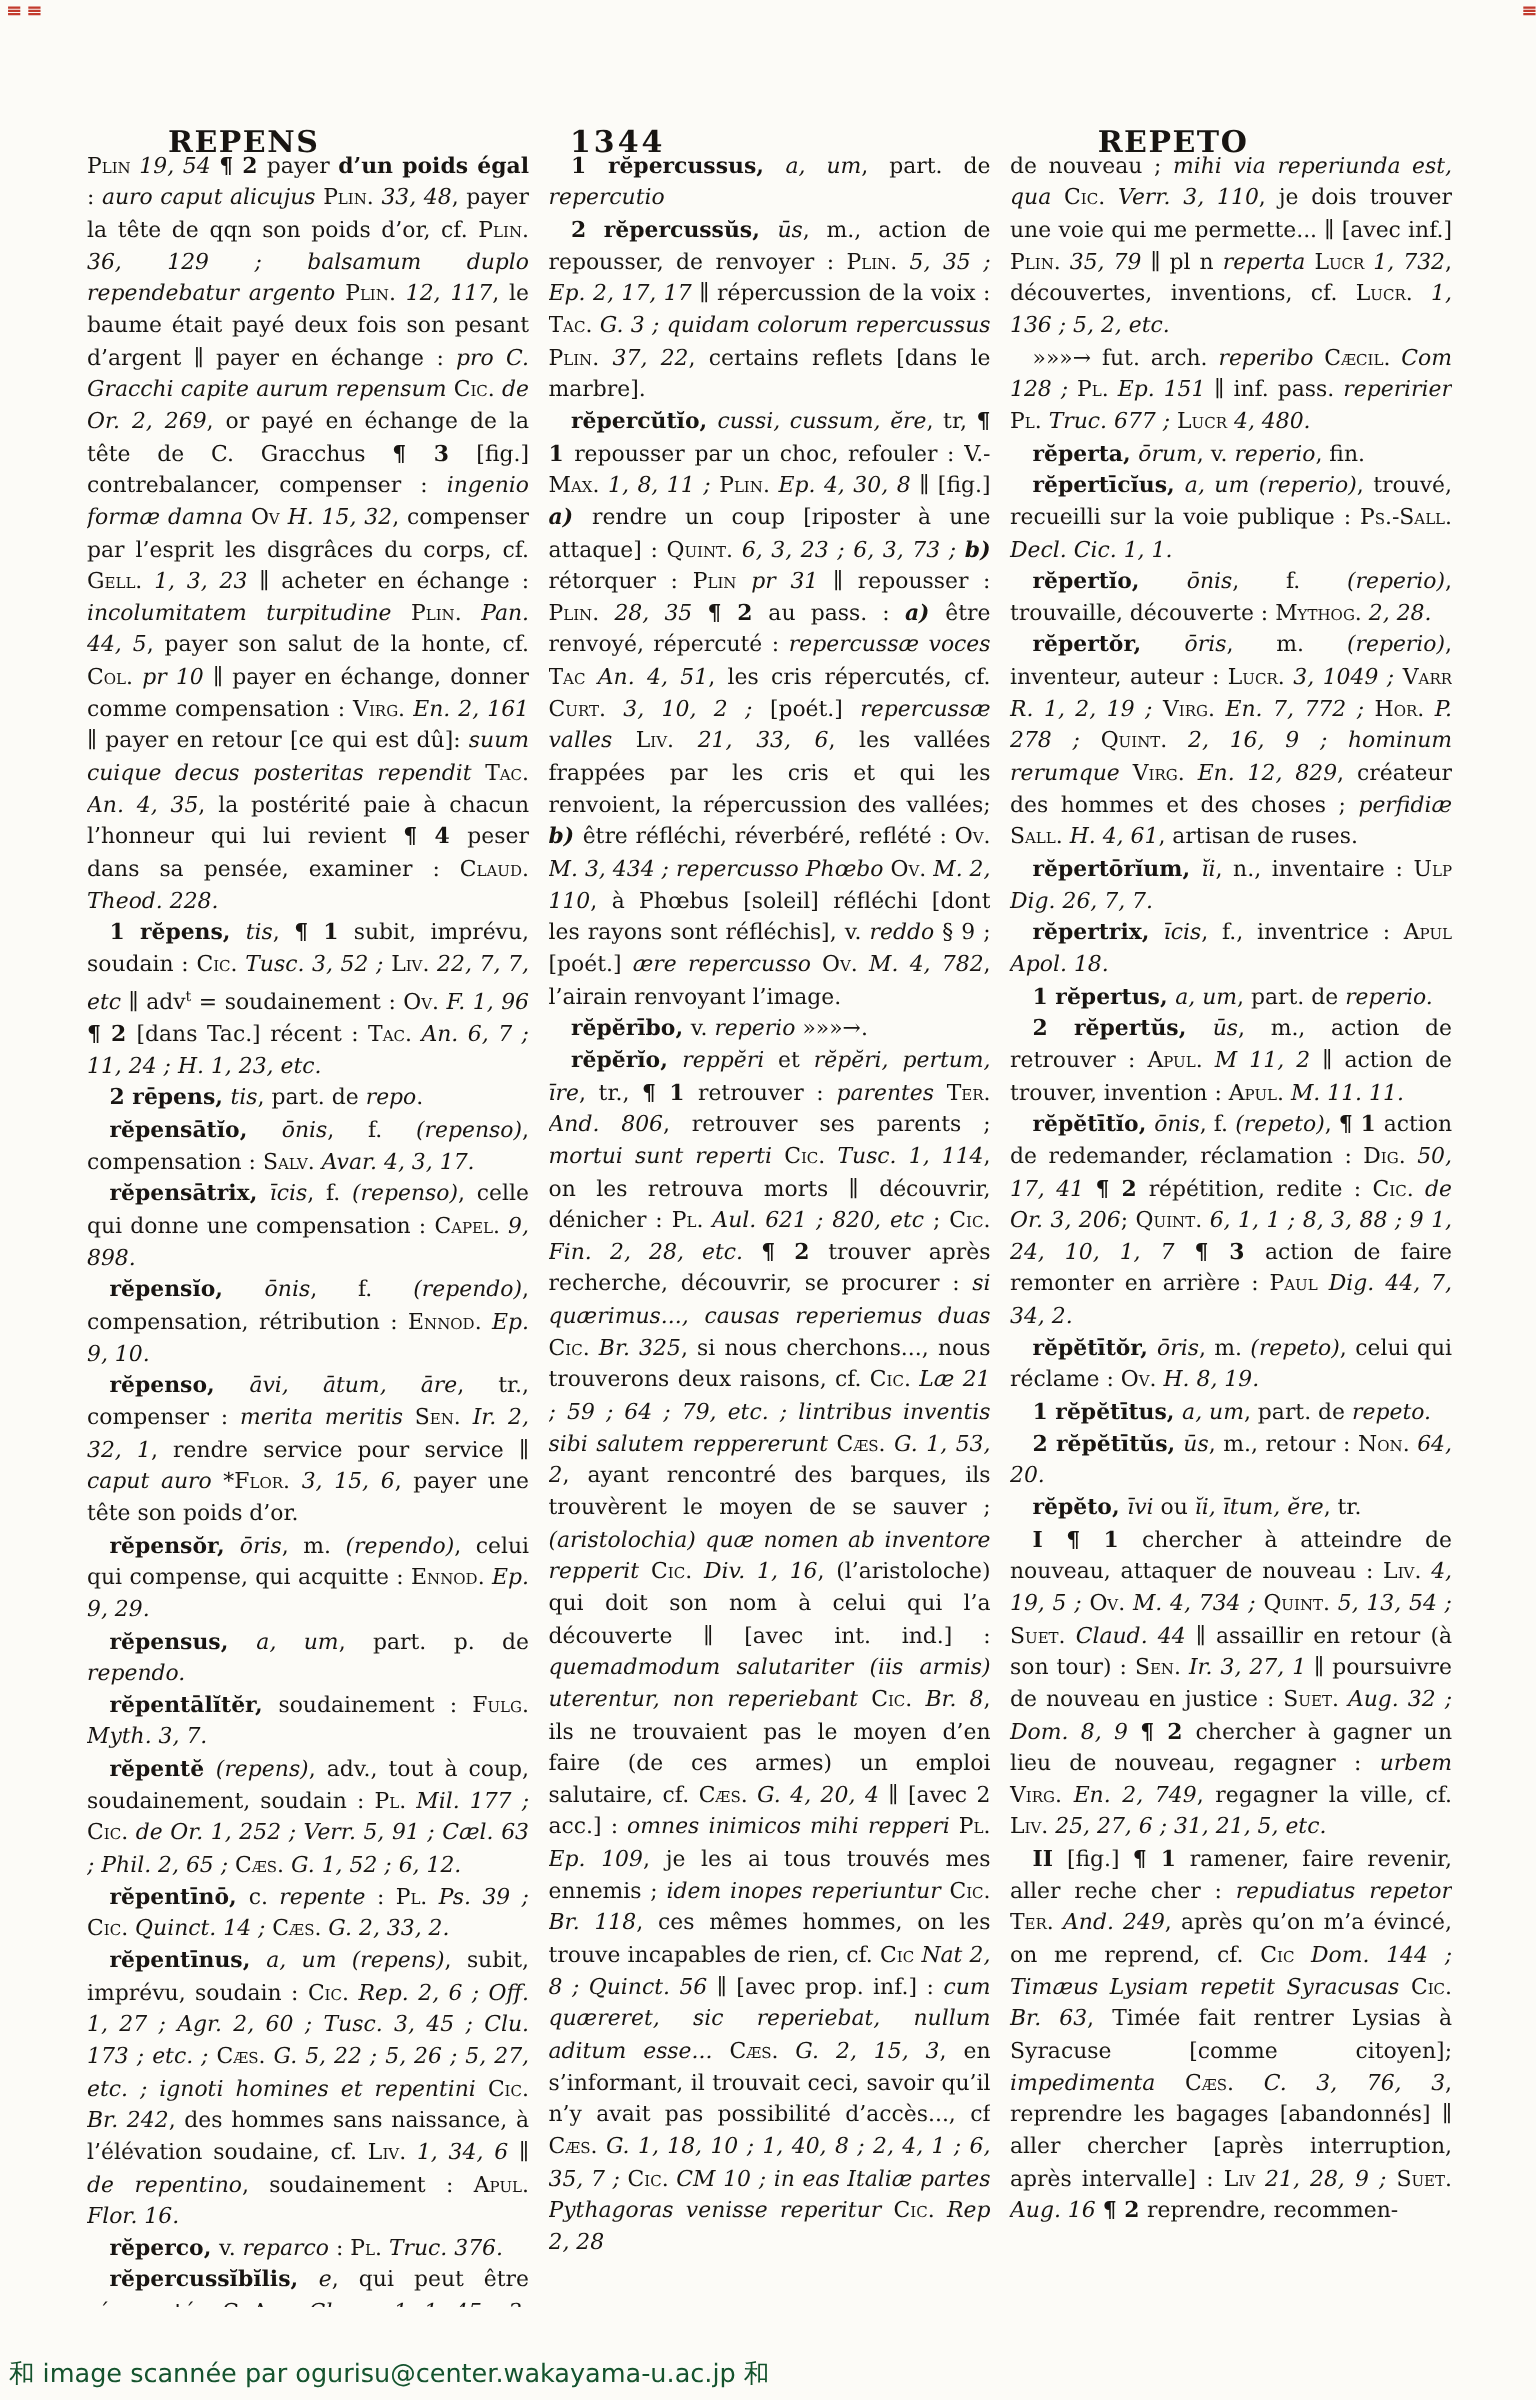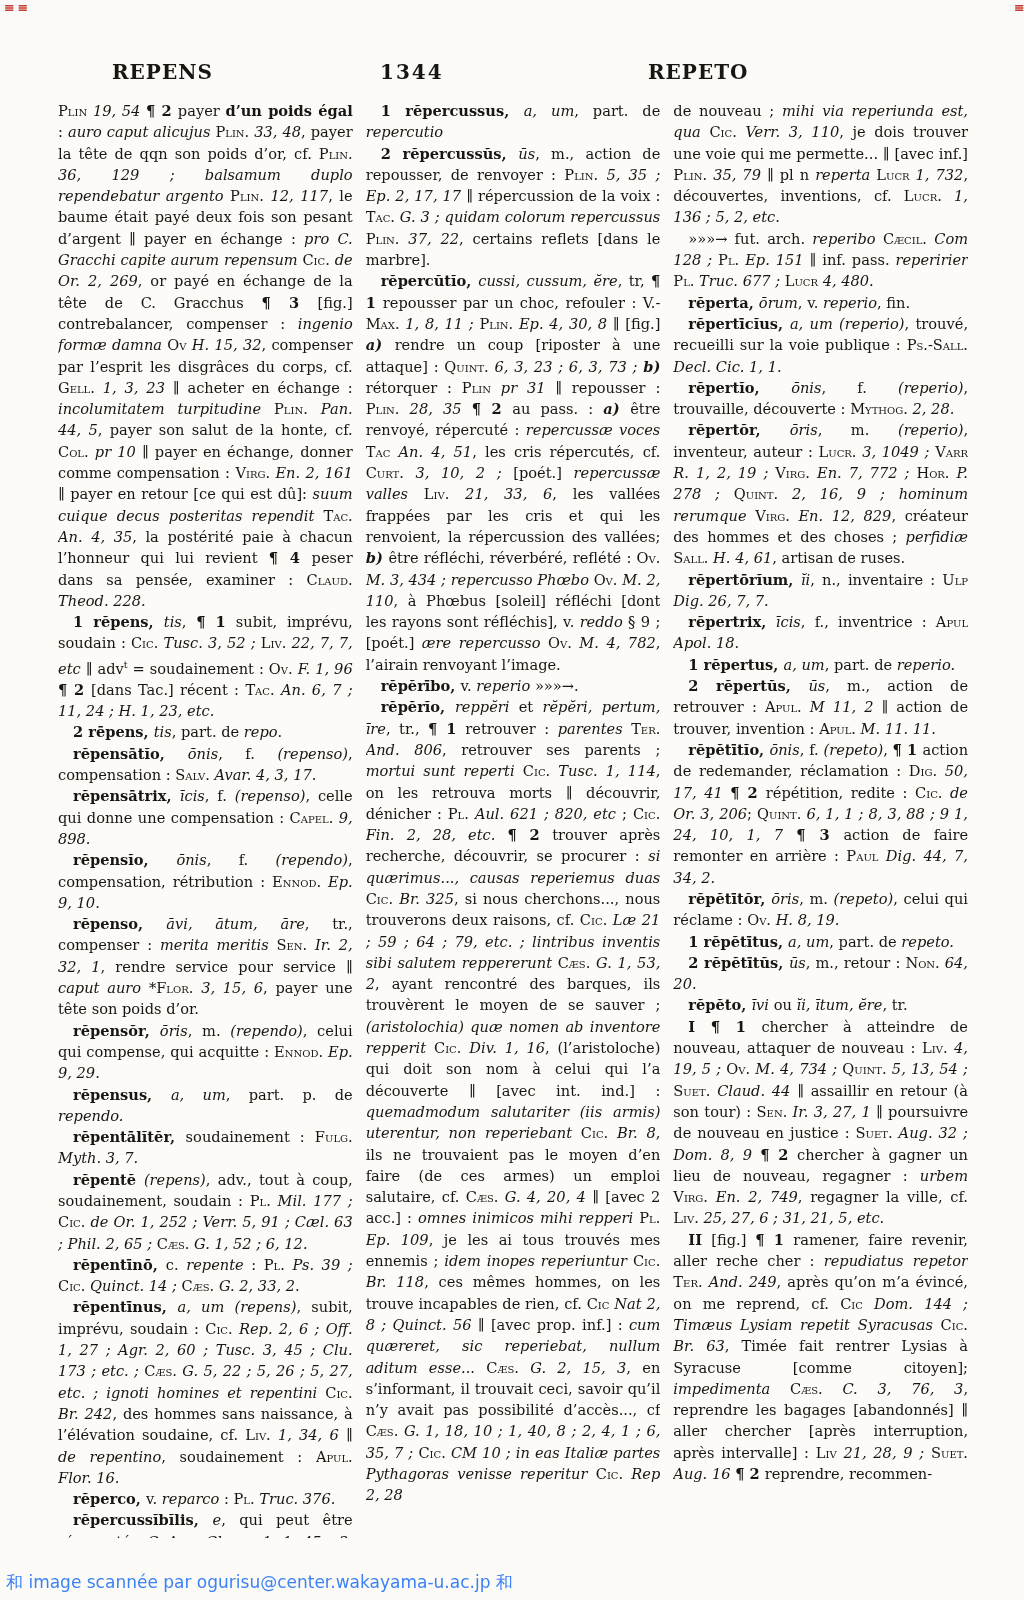--- a/index.html
+++ b/index.html
@@ -16,41 +16,41 @@
   .cm-tl{left:4px;top:2px;width:30px;}
   .cm-tr{right:0px;top:2px;}
   .header{
     position:absolute;top:60px;left:0;right:0;
     display:flex;align-items:baseline;
     padding:0 60px 0 112px;
     font-weight:bold;font-size:20px;letter-spacing:1px;
   }
   .header .h-left{flex:1;text-align:left;}
   .header .h-center{flex:1;text-align:left;letter-spacing:2px;}
-  .header .h-right{flex:1;text-align:left;padding-right:48px;}
+  .header .h-right{flex:1;text-align:center;padding-right:48px;margin-top:22px;}
   .columns{
     position:absolute;top:100px;left:58px;right:56px;height:1438px;
     display:flex;gap:13px;
   }
   .col{
     flex:1;height:1438px;overflow:hidden;
     font-size:14.6px;line-height:21.3px;
     text-align:justify;
   }
   .col p.entry{margin:0;text-indent:15px;}
   .col p.entry.noind{text-indent:0;}
   .it{font-style:italic;}
   .bd{font-weight:bold;}
   .bdi{font-weight:bold;font-style:italic;}
   .sc{font-variant:small-caps;}
   sup{font-size:0.65em;}
   .footer{
     position:absolute;left:6px;bottom:6px;
     font-family:"DejaVu Sans", sans-serif;
-    font-size:17px;color:#3b82f6;
+    font-size:17px;color:#14532d;
   }
 </style>
 </head>
 <body>
 
 <div class="page" style="background: rgb(252, 251, 247); color: rgb(24, 21, 18);">
 
   <div class="corner-mark cm-tl" style="color: rgb(194, 59, 46);">≡ ≡</div>
   <div class="corner-mark cm-tr" style="color: rgb(194, 59, 46);">≡</div>
 

